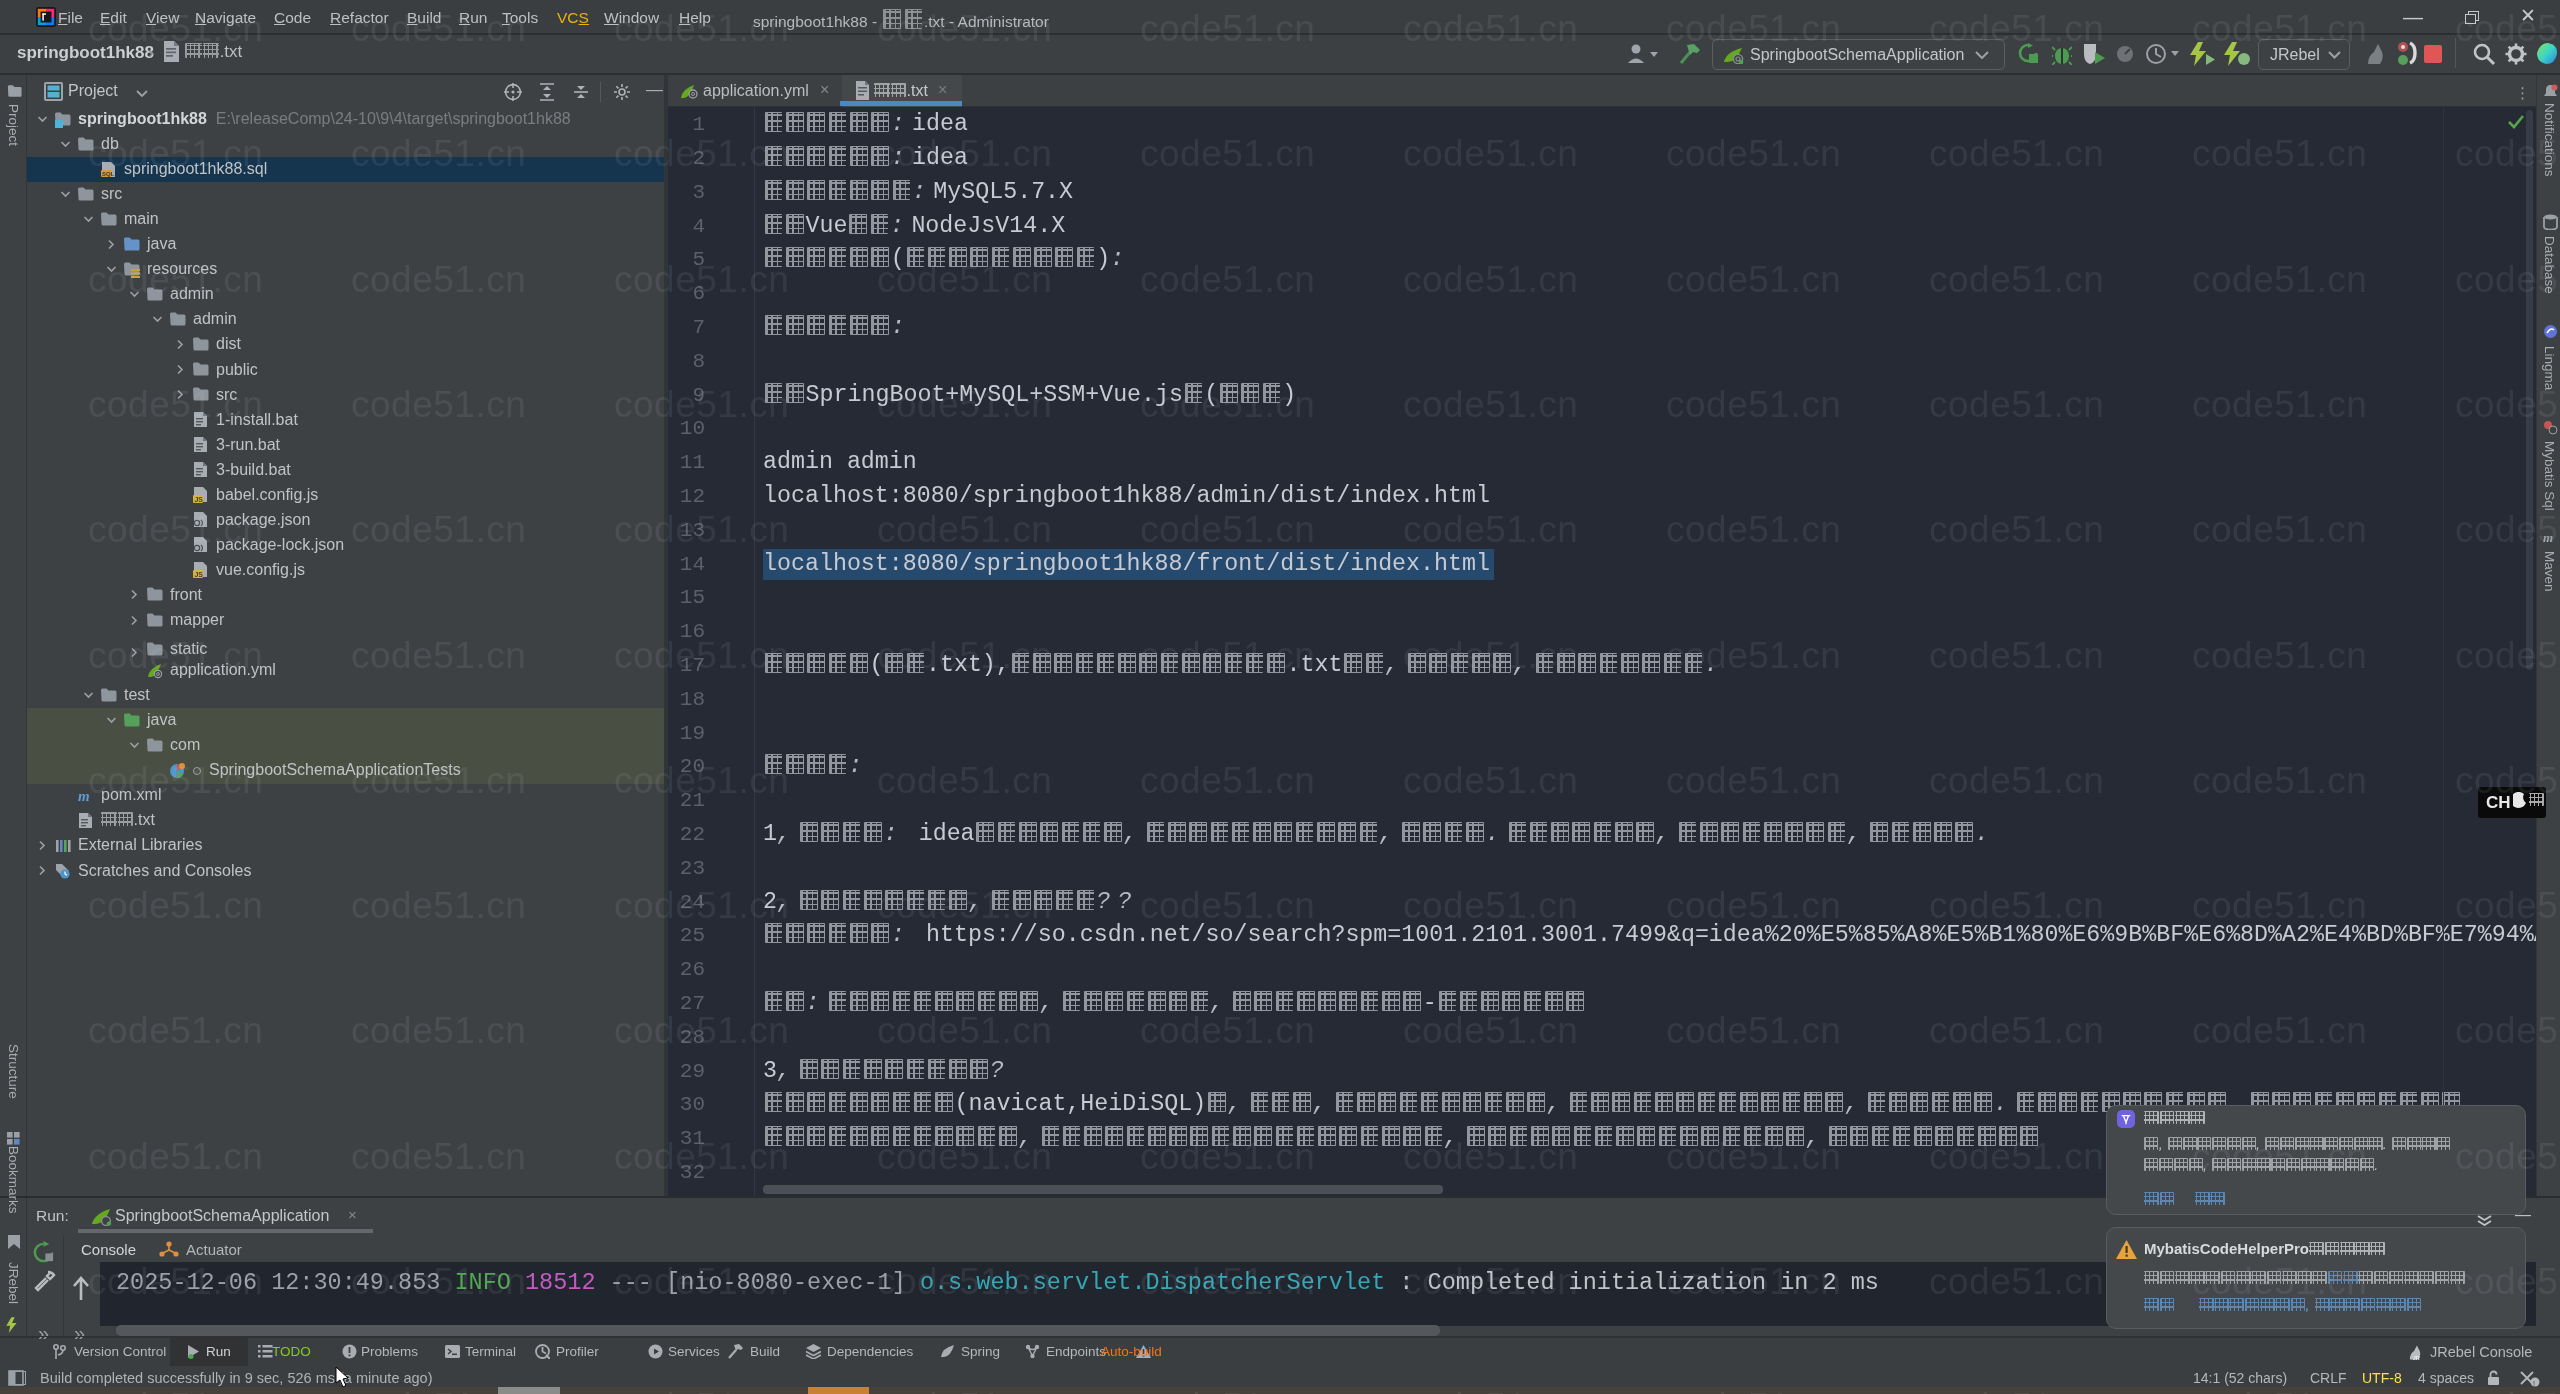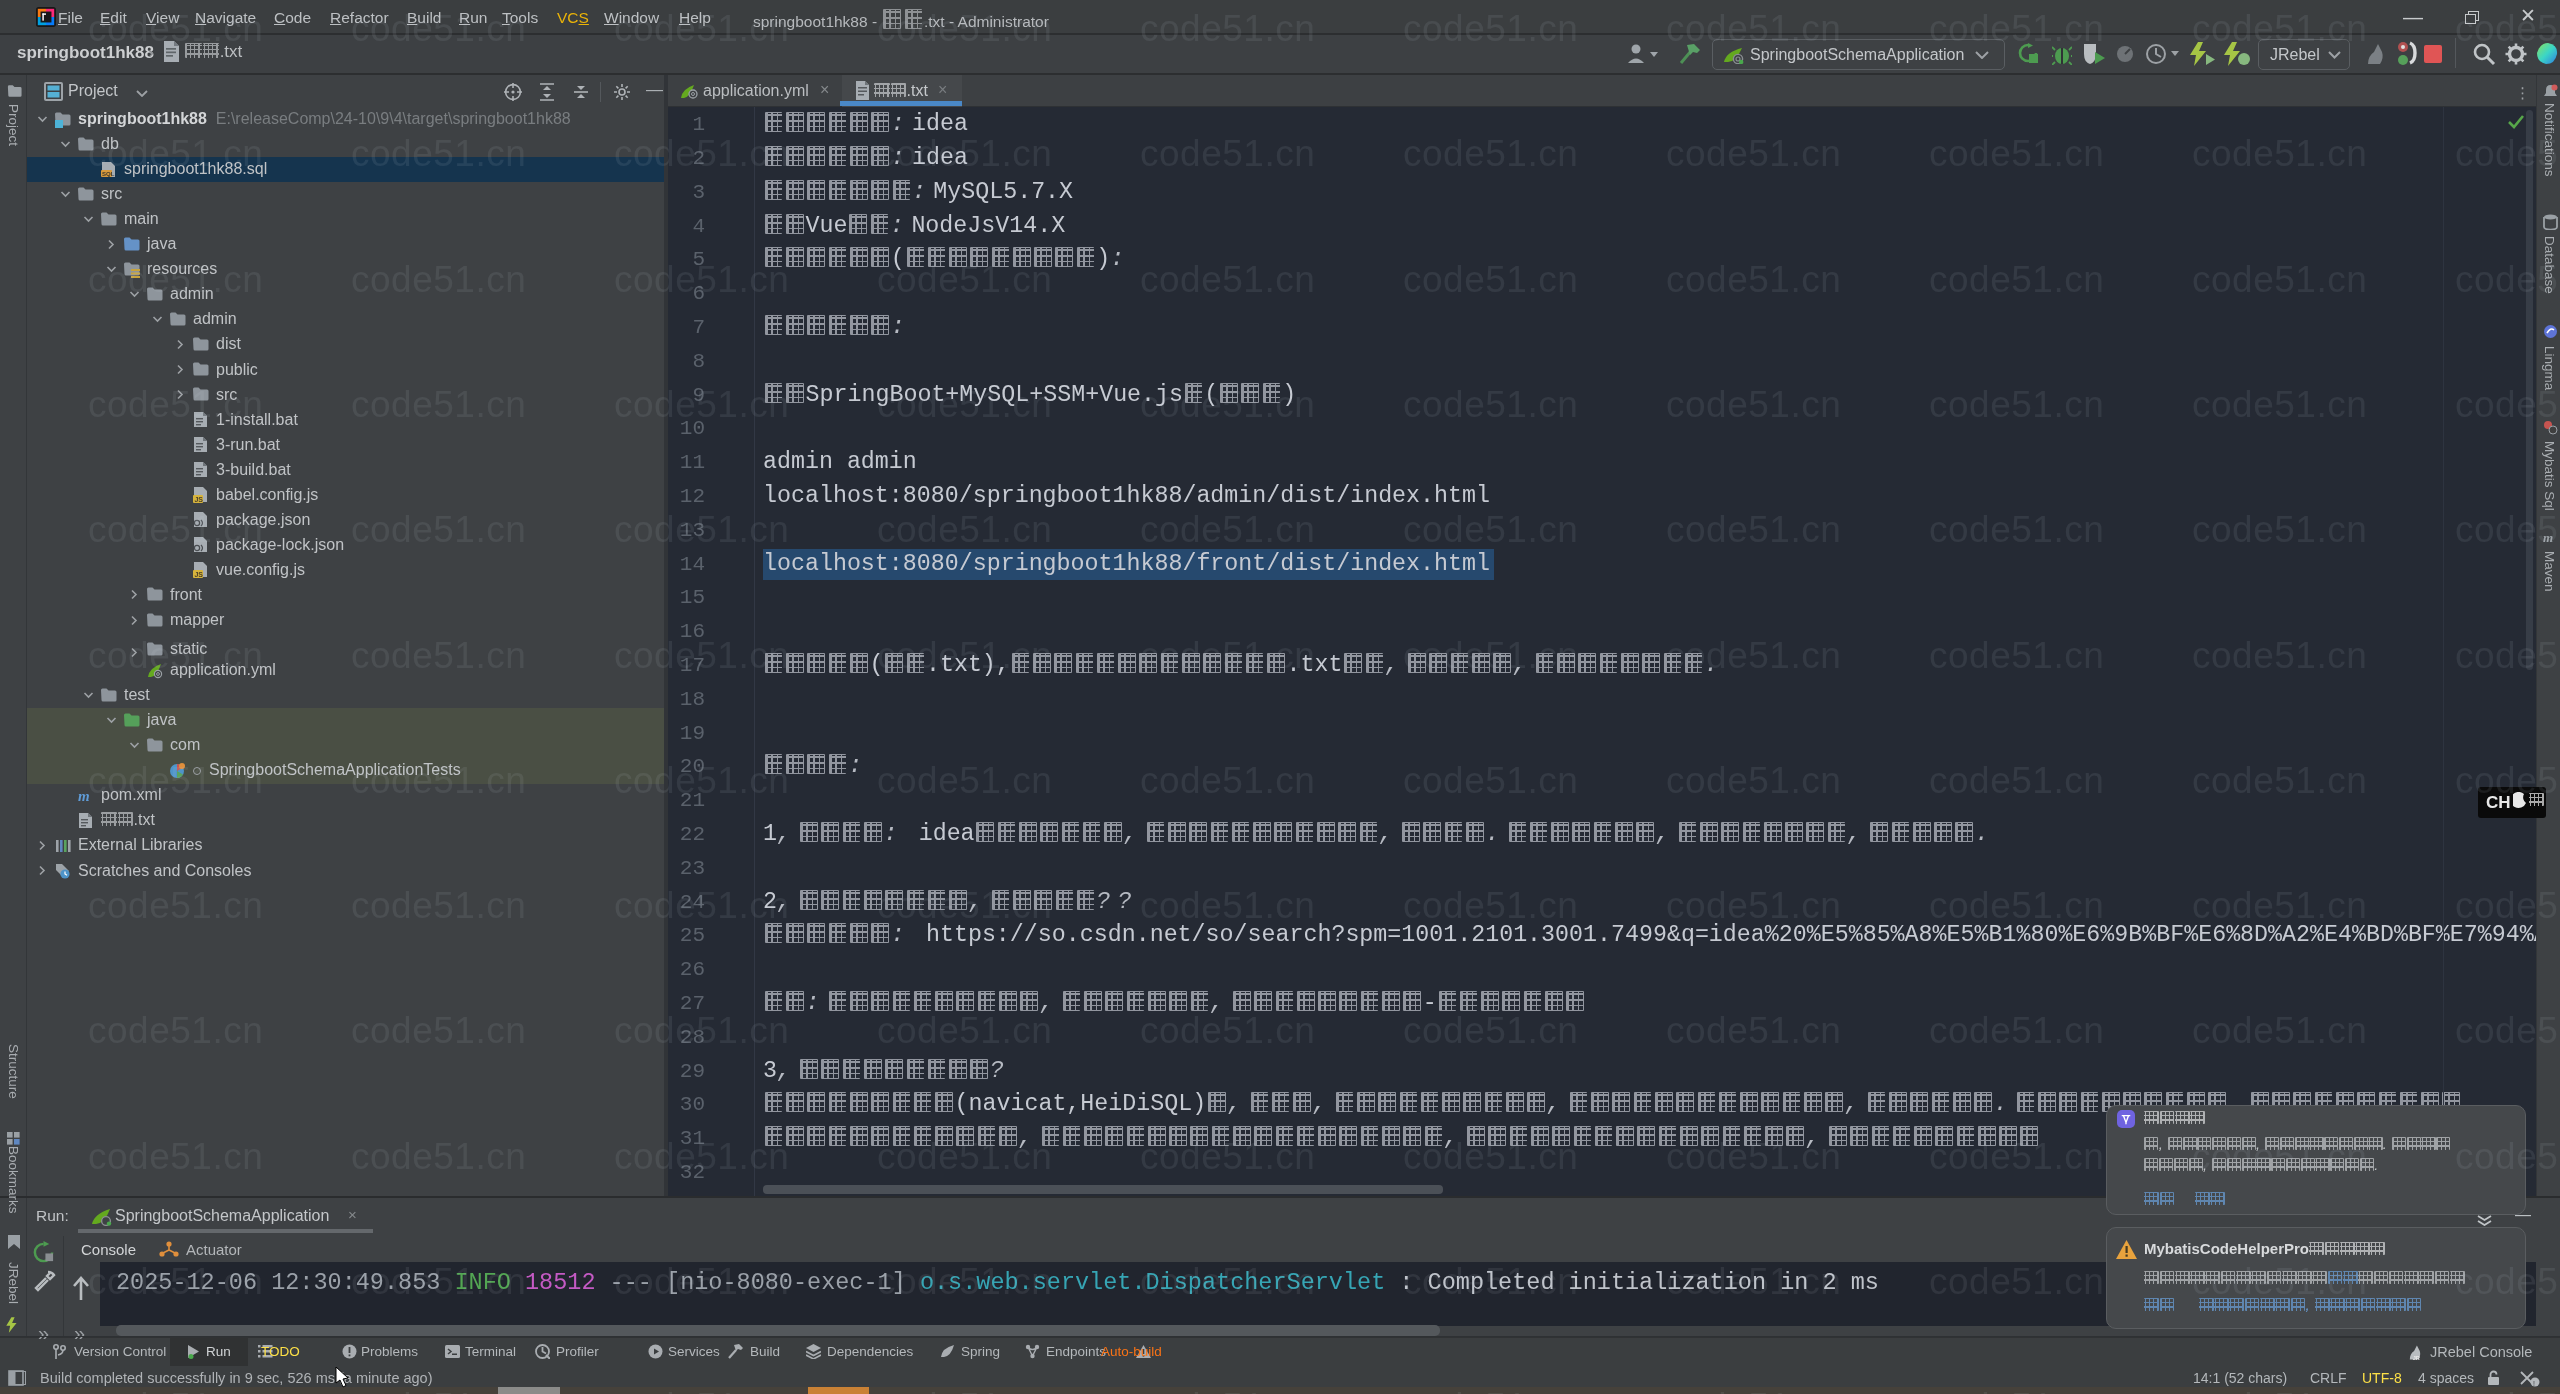--- a/index.html
+++ b/index.html
@@ -678,21 +678,21 @@
   </svg>
 <div class="a" style="left:206px;top:1344px;white-space:nowrap;font-size:13.5px;color:#b4b8bb"><span style="color:#d0d3d5">Run</span></div>
 <svg class="a" style="left:258px;top:1344px" width="15" height="15" viewBox="0 0 15 15">
     <rect x="0" y="1" width="2.5" height="2.5" fill="#a9adb1"></rect>
     <rect x="0" y="6" width="2.5" height="2.5" fill="#a9adb1"></rect>
     <rect x="0" y="11" width="2.5" height="2.5" fill="#a9adb1"></rect>
     <rect x="4.5" y="1" width="10" height="2.5" fill="#a9adb1"></rect>
     <rect x="4.5" y="6" width="10" height="2.5" fill="#a9adb1"></rect>
     <rect x="4.5" y="11" width="10" height="2.5" fill="#a9adb1"></rect>
   </svg>
-<div class="a" style="left:261px;top:1344px;white-space:nowrap;font-size:13.5px;color:#fde047">TODO</div>
+<div class="a" style="left:272px;top:1344px;white-space:nowrap;font-size:13.5px;color:#84cc16">TODO</div>
 <svg class="a" style="left:342px;top:1344px" width="15" height="15" viewBox="0 0 15 15">
     <circle cx="7.5" cy="7.5" r="7" fill="#a9adb1"></circle>
     <rect x="6.6" y="3" width="1.8" height="6" fill="#3b3e40"></rect>
     <rect x="6.6" y="10.5" width="1.8" height="1.8" fill="#3b3e40"></rect>
   </svg>
 <div class="a" style="left:361px;top:1344px;white-space:nowrap;font-size:13.5px;color:#b4b8bb">Problems</div>
 <svg class="a" style="left:445px;top:1344px" width="15" height="15" viewBox="0 0 15 15">
     <rect x="0" y="1" width="15" height="13" rx="1.5" fill="#a9adb1"></rect>
     <path d="M3 5 l3 2.5 L3 10" stroke="#3b3e40" stroke-width="1.5" fill="none"></path>
     <rect x="7" y="9.5" width="5" height="1.5" fill="#3b3e40"></rect>

